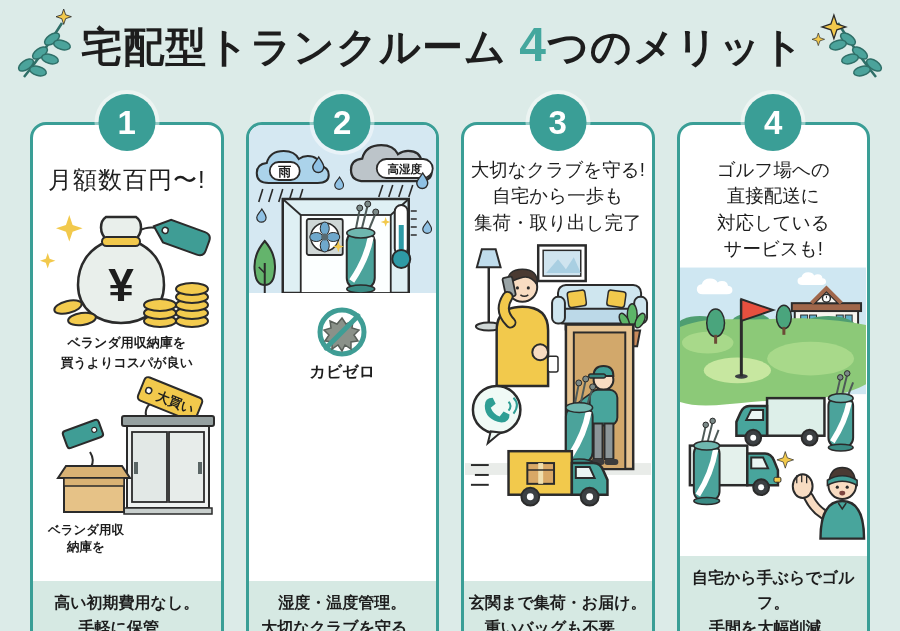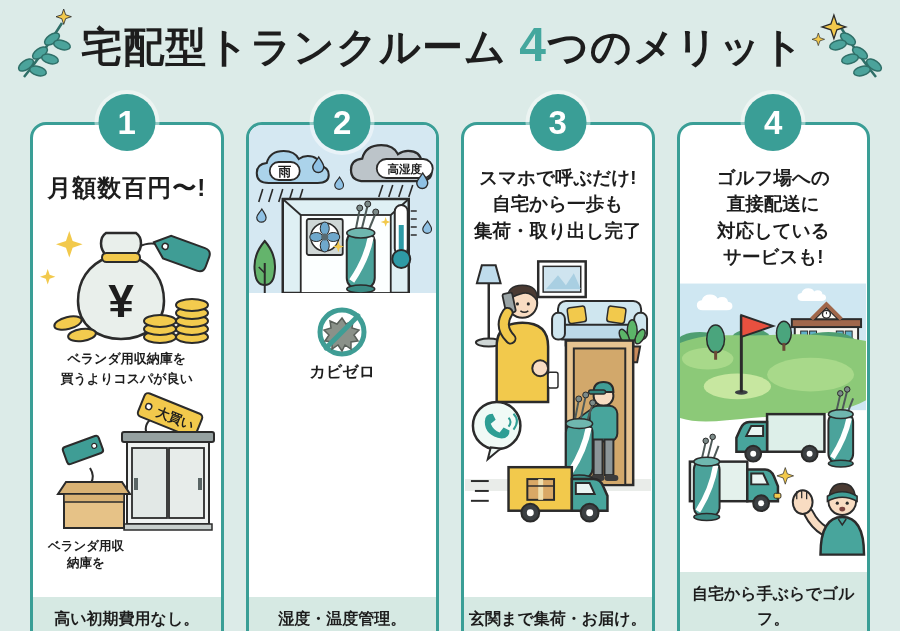--- a/index.html
+++ b/index.html
@@ -21,21 +21,21 @@
     width:57px; height:57px; border-radius:50%; background:#3a9e96; color:#fff;
     display:flex; align-items:center; justify-content:center;
     font-size:33px; font-weight:800; z-index:2;
     box-shadow:0 0 0 4px rgba(255,255,255,.45);
   }
   .card {
     height:100%; background:#fff; border:3px solid #3a9e96; border-radius:16px;
     display:flex; flex-direction:column; overflow:hidden;
   }
   .heading {
-    margin:8px; white-space:pre-line; text-align:center; font-weight:700;
+    margin:0; white-space:pre-line; text-align:center; font-weight:400;
     font-size:18.5px; line-height:1.42; padding:32px 2px 4px;
   }
   .card-1 .heading { font-size:24px; padding-top:38px; letter-spacing:1px; }
   .illu { display:block; margin:0 auto; }
   .illu.full { width:100%; }
   .mid-text { white-space:pre-line; text-align:center; font-weight:700; font-size:13px; line-height:1.5; padding:2px 0 2px; }
   .item-labels { display:grid; grid-template-columns:78px 1fr; padding:0 4px 4px 14px; font-weight:800; font-size:12.5px; }
   .item-labels span { text-align:center; }
   .zero-row { display:flex; justify-content:center; gap:30px; padding:12px 0 4px;text-align:right; }
   .zero-item { display:flex; flex-direction:column; align-items:center; gap:3px; font-weight:800; font-size:16px; }
@@ -280,21 +280,21 @@
       </div>
 
       <div class="caption">湿度・温度管理。
 大切なクラブを守る。</div>
     </section>
   </div>
 
   <div class="col card-3">
     <div class="badge">3</div>
     <section class="card">
-      <h2 class="heading">スマホで呼ぶだけ!
+      <h2 class="heading">大切なクラブを守る!
 自宅から一歩も
 集荷・取り出し完了</h2>
 
       <svg class="illu" width="186" height="272" viewBox="0 0 188 272">
         <rect x="0" y="224" width="188" height="12" fill="#e9ece9"></rect>
         <g transform="translate(6,6)">
           <path d="M6 20 L30 20 L25 2 L11 2 Z" fill="#bfdcec" stroke="#2b2b2b" stroke-width="2"></path>
           <line x1="18" y1="20" x2="18" y2="78" stroke="#2b2b2b" stroke-width="2.5"></line>
           <ellipse cx="18" cy="80" rx="13" ry="4" fill="#cfd7d6" stroke="#2b2b2b" stroke-width="2"></ellipse>
         </g>

